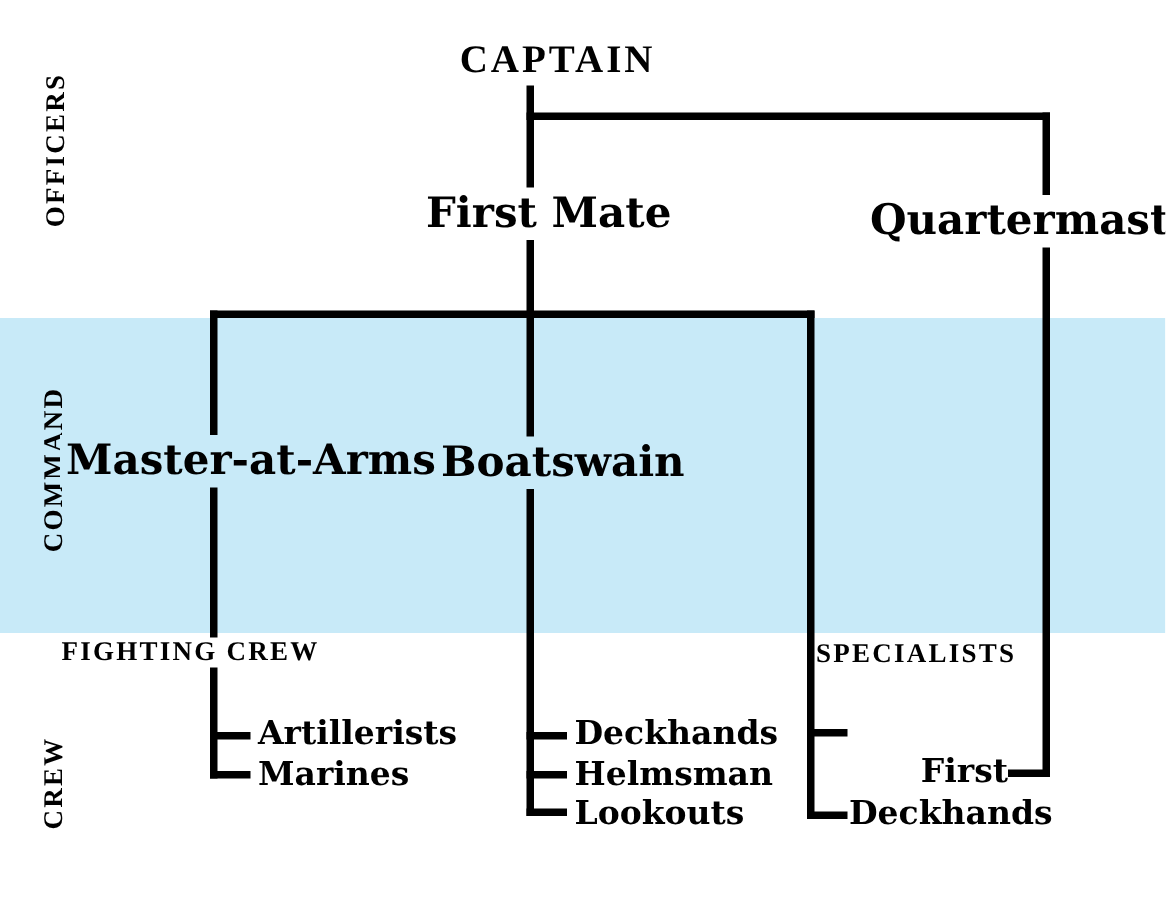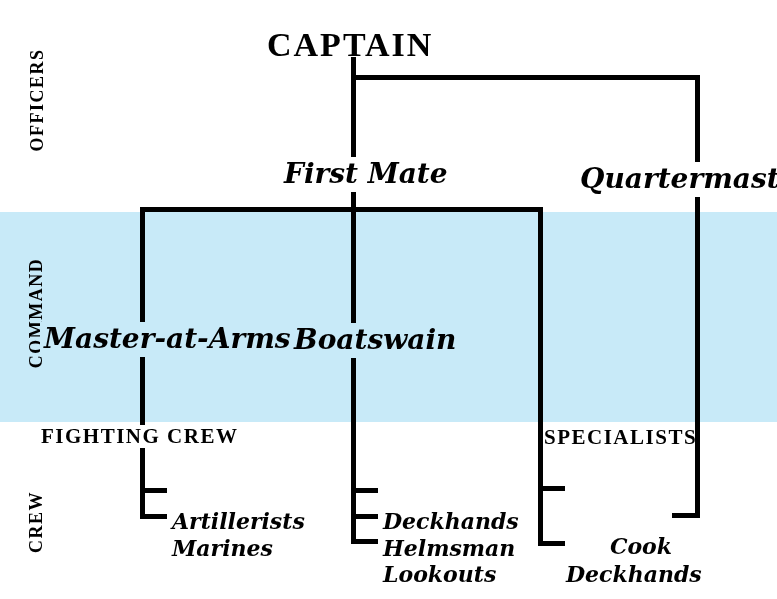--- a/index.html
+++ b/index.html
@@ -36,27 +36,25 @@
     line-height: 1.1;
     white-space: nowrap;
   }
   .caps {
     font-family: "Liberation Serif", serif;
     font-weight: 700;
     letter-spacing: 2px;
   }
   .script {
     font-family: "DejaVu Serif", serif;
-    font-style: italic;
     font-weight: 700;
-    margin-top: 32px;
   }
-  .title { font-size: 34px; text-align: left; }
+  .title { font-size: 26px; text-align: right; }
   .role  { font-size: 28px; text-align: center; }
-  .group-hdr { font-size: 21px; letter-spacing: 1.5px; background: var(--bg); }
+  .group-hdr { font-size: 18px; letter-spacing: 1.5px; background: var(--bg); }
   .member { font-size: 22px; }
   .mask-white { background: var(--bg); padding: 2px 4px; }
   .mask-band  { background: var(--band); padding: 2px 4px; }
   .side-label {
     position: absolute;
     z-index: 2;
     font-family: "Liberation Serif", serif;
     font-weight: 700;
     font-size: 18px;
     letter-spacing: 1.5px;
@@ -100,16 +98,16 @@
   <div class="lbl caps group-hdr" style="left:41px; top:425px; width:196px;">FIGHTING CREW</div>
   <div class="lbl caps group-hdr" style="left:544px; top:426px; width:146px;">SPECIALISTS</div>
 
   <div class="lbl script member" style="left:172px; top:477px;">Artillerists</div>
   <div class="lbl script member" style="left:172px; top:504px;">Marines</div>
 
   <div class="lbl script member" style="left:383px; top:477px;">Deckhands</div>
   <div class="lbl script member" style="left:383px; top:504px;">Helmsman</div>
   <div class="lbl script member" style="left:383px; top:530px;">Lookouts</div>
 
-  <div class="lbl script member" style="left:592px; top:502px; width:80px; text-align:right;">Cook</div>
+  <div class="lbl script member" style="left:592px; top:502px; width:80px; text-align:right;">First</div>
   <div class="lbl script member" style="left:566px; top:530px;">Deckhands</div>
 
 </div>
 
 </body></html>

